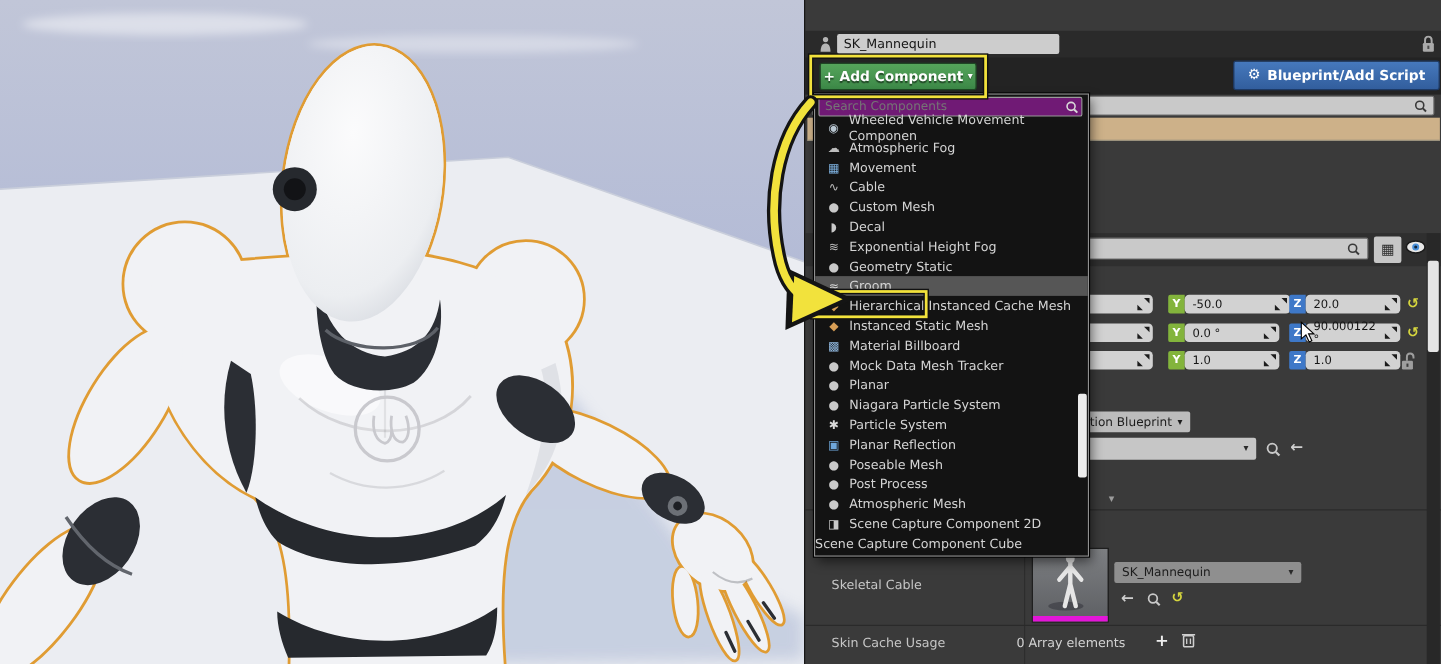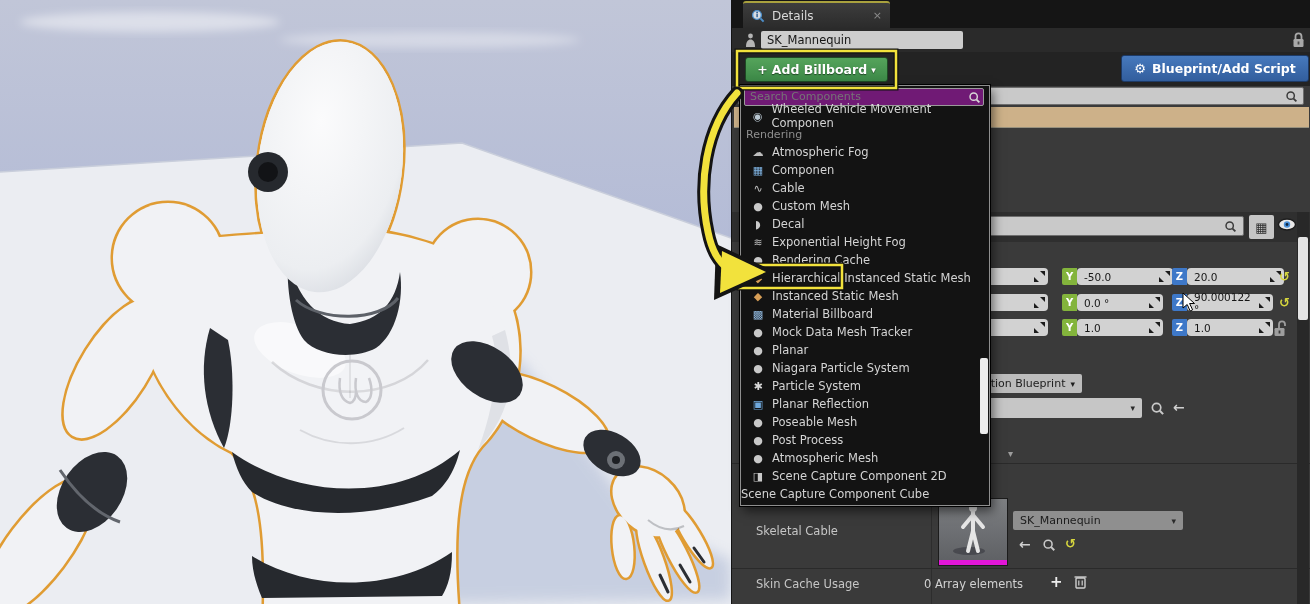--- a/index.html
+++ b/index.html
@@ -172,50 +172,38 @@
 
       <path d="M 660,575 L 668,592 M 680,565 L 690,582 M 694,548 L 704,562" stroke="#2b2e34" stroke-width="3" stroke-linecap="round"></path>
       <path d="M 648,520 C 660,530 672,532 684,526" fill="none" stroke="rgba(40,44,52,0.25)" stroke-width="2"></path>
 
       <circle cx="352" cy="390" r="29" fill="rgba(255,255,255,0.12)" stroke="#c9c9ce" stroke-width="3"></circle>
       <path d="M 340,378 C 338,392 342,401 350,403 C 354,402 356,397 356,391 M 356,378 C 354,392 358,402 366,402 C 372,399 373,389 369,378" fill="none" stroke="#c9c9ce" stroke-width="2.5"></path>
     </g>
   </svg>
 
   <div class="panel">
-    <div class="tabstrip">
-      <div class="tab">
-        <svg width="14" height="14" viewBox="0 0 14 14">
-          <circle cx="6" cy="6" r="4.4" fill="#d8dce2" stroke="#4d8ec9" stroke-width="1.4"></circle>
-          <line x1="9.4" y1="9.4" x2="12.6" y2="12.6" stroke="#4d8ec9" stroke-width="2"></line>
-          <rect x="5.4" y="4.8" width="1.4" height="3.4" fill="#2a5b8f"></rect>
-            <circle cx="6.1" cy="3.4" r="0.9" fill="#2a5b8f"></circle>
-        </svg>
-        <span>Details</span>
-        <span class="close">×</span>
-      </div>
-    </div>
 
     <div class="namerow">
       <svg style="position:absolute;left:12px;top:5px" width="13" height="15" viewBox="0 0 13 15">
         <circle cx="6.5" cy="3" r="2.4" fill="#b5b5b5"></circle>
         <path d="M 2,14 C 2,8.5 4,6.5 6.5,6.5 C 9,6.5 11,8.5 11,14 Z" fill="#b5b5b5"></path>
       </svg>
       <div class="namefield">SK_Mannequin</div>
       <svg style="position:absolute;left:560px;top:4px" width="13" height="16" viewBox="0 0 13 16">
         <rect x="1.5" y="7" width="10" height="8" rx="1.2" fill="#a9a9a9"></rect>
         <path d="M 3.5,7 V 4.5 C 3.5,2.6 4.8,1.3 6.5,1.3 C 8.2,1.3 9.5,2.6 9.5,4.5 V 7" fill="none" stroke="#a9a9a9" stroke-width="1.8"></path>
         <rect x="5.6" y="9.5" width="1.8" height="3" fill="#4a4a4a"></rect>
       </svg>
     </div>
 
     <div class="btnrow">
       <div class="addcomp">
         <span>+</span>
-        <span>Add Billboard</span>
+        <span>Add Component</span>
         <span class="caret-sm">▾</span>
       </div>
       <div class="bluebtn">
         <span class="gear">⚙</span>
         <span>Blueprint/Add Script</span>
       </div>
     </div>
 
     <div class="searchbar sb-top">
       <svg class="mag" style="right:5px;top:2px" width="13" height="13" viewBox="0 0 16 16">
@@ -249,21 +237,21 @@
     <div class="trow" style="top:268px">
       <div class="fld" style="left:190px;width:126px">
           <span class="handle"></span>
         </div>
       <span class="chip y" style="left:330px">Y</span>
       <div class="fld" style="left:345px;width:96px">
           <span>-50.0</span>
           <span class="handle"></span>
         </div>
       <span class="chip z" style="left:440px">Z</span>
-      <div class="fld" style="left:455px;width:97px">
+      <div class="fld" style="left:455px;width:86px">
           <span>20.0</span>
           <span class="handle"></span>
         </div>
       <span class="reset" style="left:547px;top:2px">↺</span>
     </div>
     <div class="trow" style="top:294px">
       <div class="fld" style="left:190px;width:126px">
           <span class="handle"></span>
         </div>
       <span class="chip y" style="left:330px">Y</span>
@@ -356,52 +344,55 @@
     <input class="msearch" readonly="" placeholder="Search Components" style="">
     <svg style="position:absolute;right:8px;top:5px" width="13" height="13" viewBox="0 0 16 16">
       <circle cx="7" cy="7" r="4.5" fill="none" stroke="#d8d8d8" stroke-width="1.8"></circle>
         <line x1="10.5" y1="10.5" x2="14" y2="14" stroke="#d8d8d8" stroke-width="2.2"></line>
     </svg>
     <div class="mlist">
         <div class="mi">
           <span class="mico" style="color: rgb(185, 199, 210);">◉</span>
           <span class="mlab">Wheeled Vehicle Movement Componen</span>
         </div>
-        <div class="mhead">Rendering</div>
         <div class="mi">
           <span class="mico" style="color: rgb(189, 189, 189);">☁</span>
           <span class="mlab">Atmospheric Fog</span>
         </div>
         <div class="mi">
           <span class="mico" style="color: rgb(127, 179, 226);">▦</span>
-          <span class="mlab">Componen</span>
+          <span class="mlab">Movement</span>
         </div>
         <div class="mi">
           <span class="mico" style="color: rgb(189, 189, 189);">∿</span>
           <span class="mlab">Cable</span>
         </div>
         <div class="mi">
           <span class="mico" style="color: rgb(201, 201, 201);">●</span>
           <span class="mlab">Custom Mesh</span>
         </div>
         <div class="mi">
           <span class="mico" style="color: rgb(201, 201, 201);">◗</span>
           <span class="mlab">Decal</span>
         </div>
         <div class="mi">
           <span class="mico" style="color: rgb(189, 189, 189);">≋</span>
           <span class="mlab">Exponential Height Fog</span>
         </div>
         <div class="mi">
           <span class="mico" style="color: rgb(201, 201, 201);">●</span>
-          <span class="mlab">Rendering Cache</span>
+          <span class="mlab">Geometry Static</span>
+        </div>
+        <div class="mi sel">
+          <span class="mico" style="color: rgb(216, 216, 216);">≈</span>
+          <span class="mlab">Groom</span>
         </div>
         <div class="mi">
           <span class="mico" style="color: rgb(215, 158, 86);">◆</span>
-          <span class="mlab">Hierarchical Instanced Static Mesh</span>
+          <span class="mlab">Hierarchical Instanced Cache Mesh</span>
         </div>
         <div class="mi">
           <span class="mico" style="color: rgb(215, 158, 86);">◆</span>
           <span class="mlab">Instanced Static Mesh</span>
         </div>
         <div class="mi">
           <span class="mico" style="color: rgb(143, 183, 221);">▩</span>
           <span class="mlab">Material Billboard</span>
         </div>
         <div class="mi">

